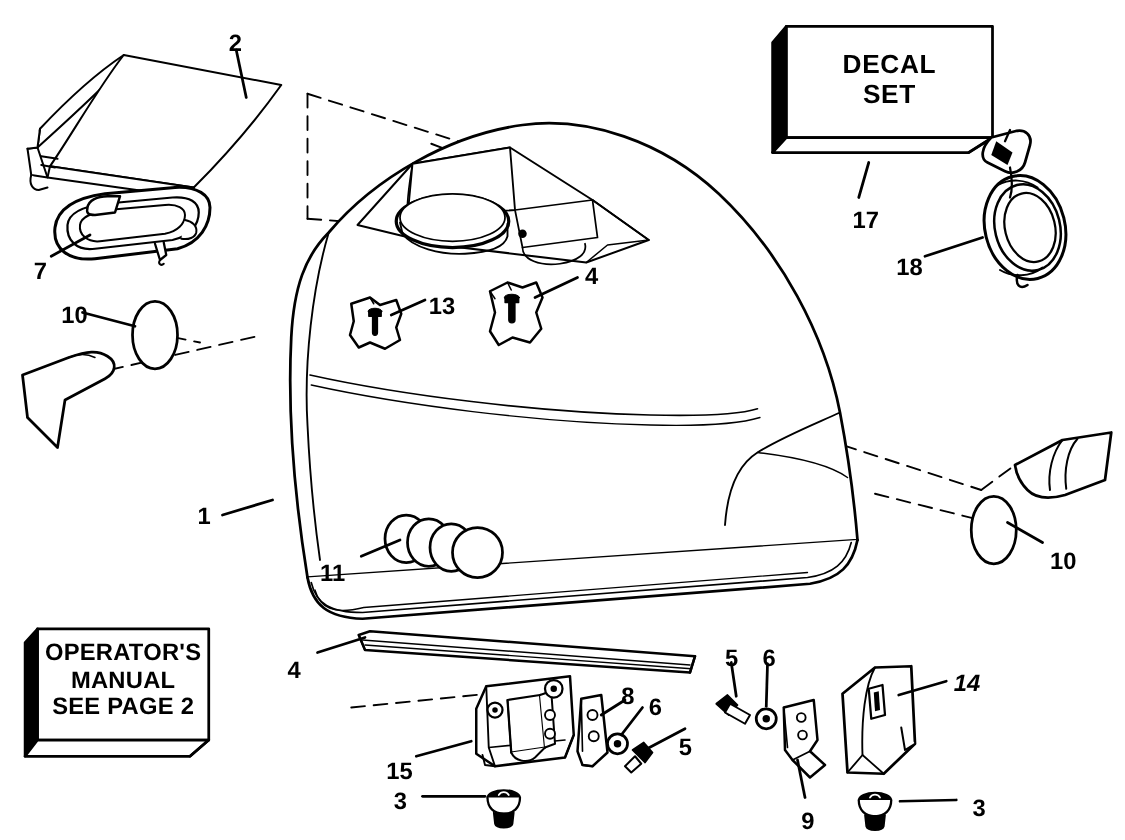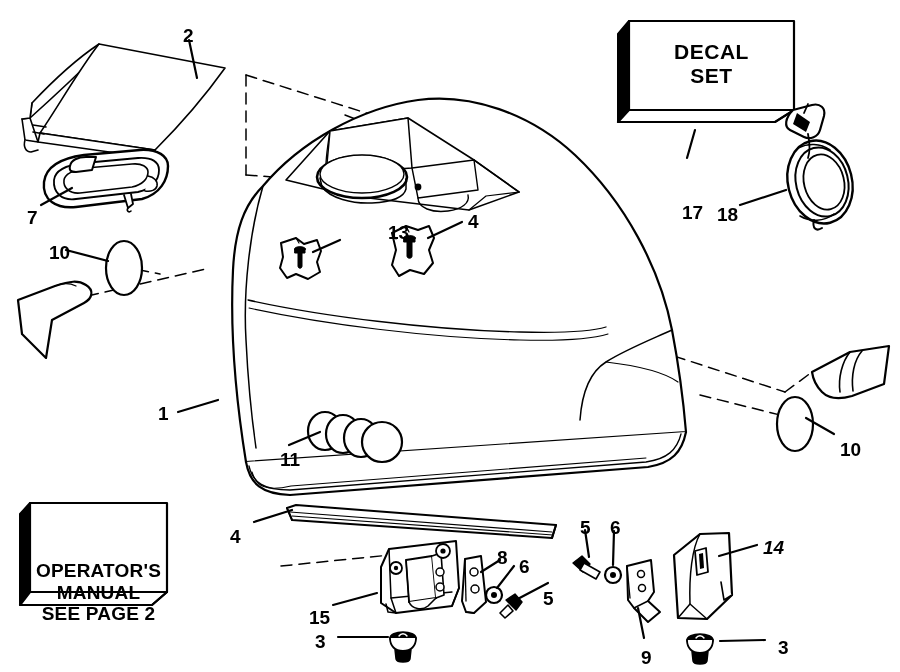--- a/index.html
+++ b/index.html
@@ -301,41 +301,41 @@
         <path d="M740,205 L786,190"></path>
         <path d="M687,158 L695,130"></path>
       </g>
 
     </g>
   </svg>
 
   <div class="boxtext" id="decal-text" style="left:629px;top:40px;width:165px;">DECAL
 SET</div>
 
-  <div class="boxtext" id="manual-text" style="left:30px;top:512px;width:137px;margin-top:48px;">OPERATOR'S
+  <div class="boxtext" id="manual-text" style="left:30px;top:512px;width:137px;">OPERATOR'S
 MANUAL
 SEE PAGE 2</div>
 
   <div id="callout-layer">
       <div class="callout" style="left: 158px; top: 404px;">1</div>
       <div class="callout" style="left: 183px; top: 26px;">2</div>
       <div class="callout" style="left: 315px; top: 632px;">3</div>
       <div class="callout" style="left: 778px; top: 638px;">3</div>
       <div class="callout" style="left: 468px; top: 212px;">4</div>
       <div class="callout" style="left: 580px; top: 518px;">5</div>
       <div class="callout" style="left: 543px; top: 589px;">5</div>
       <div class="callout" style="left: 610px; top: 518px;">6</div>
       <div class="callout" style="left: 519px; top: 557px;">6</div>
       <div class="callout" style="left: 27px; top: 208px;">7</div>
       <div class="callout" style="left: 497px; top: 548px;">8</div>
       <div class="callout" style="left: 641px; top: 648px;">9</div>
       <div class="callout" style="left: 49px; top: 243px;">10</div>
       <div class="callout" style="left: 840px; top: 440px;">10</div>
-      <div class="callout" style="left: 280px; top: 450px;">11</div>
+      <div class="callout" style="left: 256px; top: 450px;">11</div>
       <div class="callout" style="left: 230px; top: 527px;">4</div>
-      <div class="callout" style="left: 343px; top: 223px; margin-left: 45px;">13</div>
+      <div class="callout" style="left: 343px; top: 236px;">13</div>
       <div class="callout" style="left: 763px; top: 538px; font-style: italic;">14</div>
       <div class="callout" style="left: 309px; top: 608px;">15</div>
       <div class="callout" style="left: 717px; top: 205px;">18</div>
-      <div class="callout" style="left: 682px; top: 167px; margin-top: 36px;">17</div>
+      <div class="callout" style="left: 682px; top: 167px;">17</div>
     </div>
 
 </div>
 
 </body></html>

